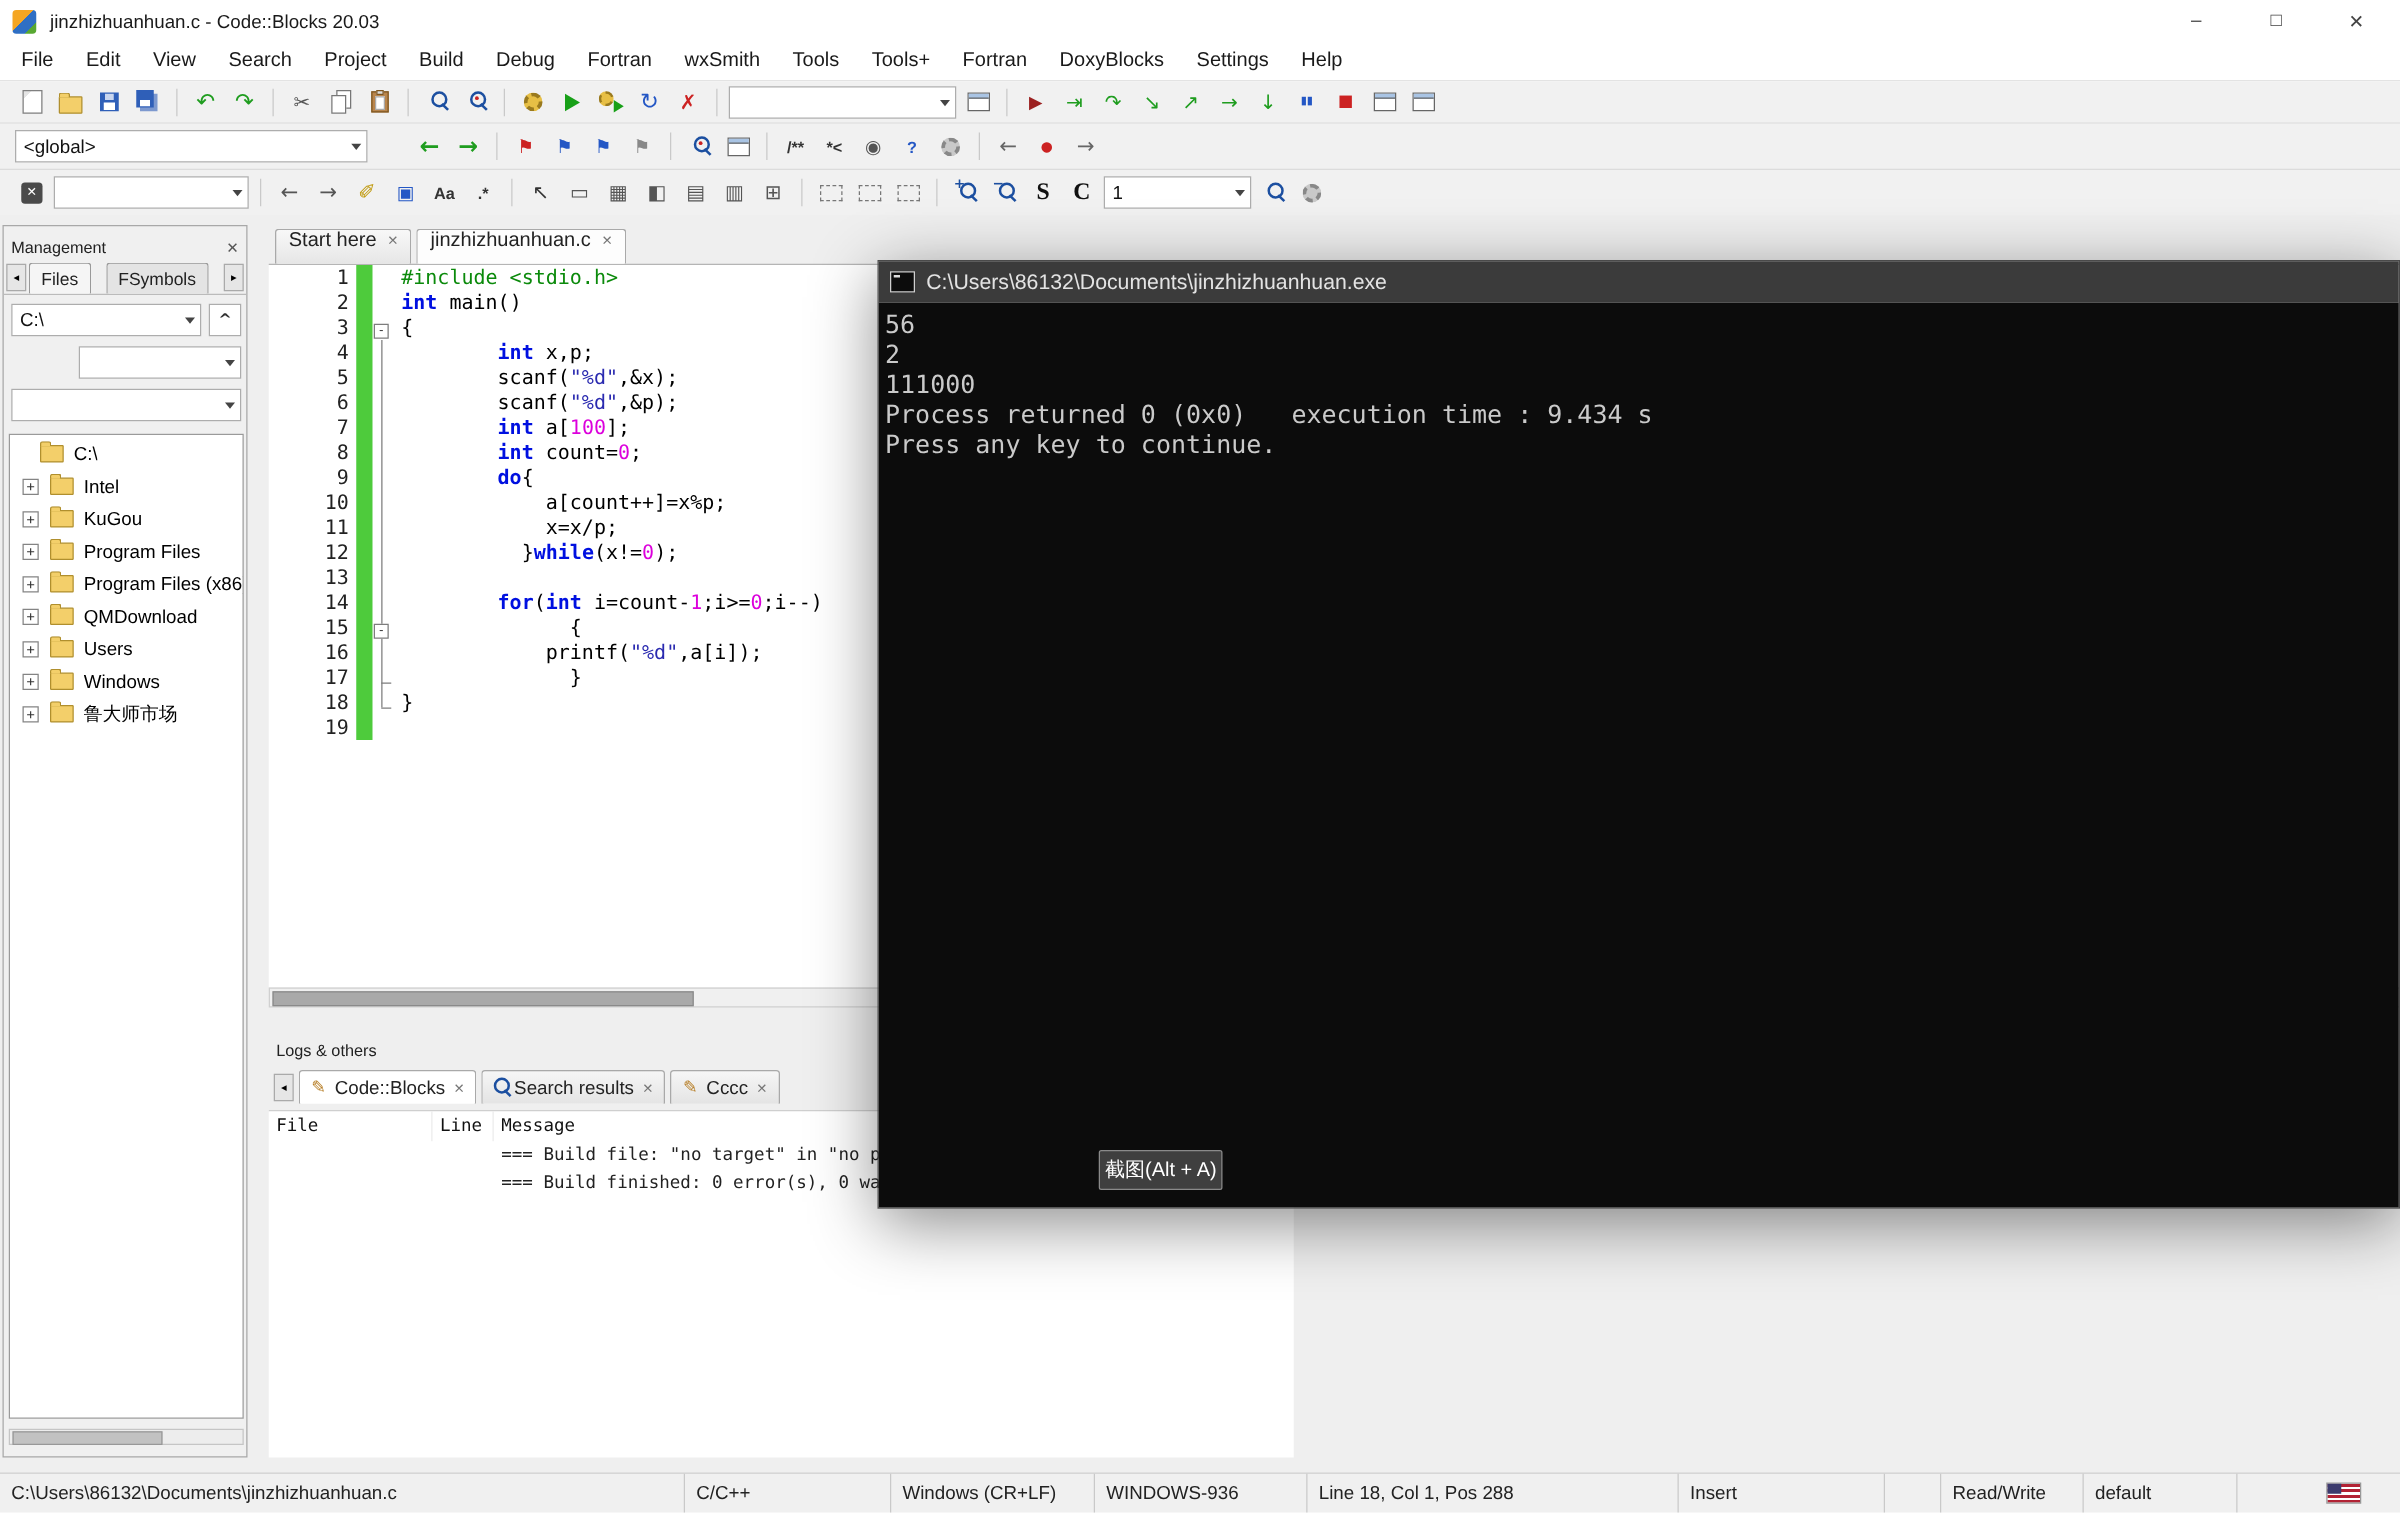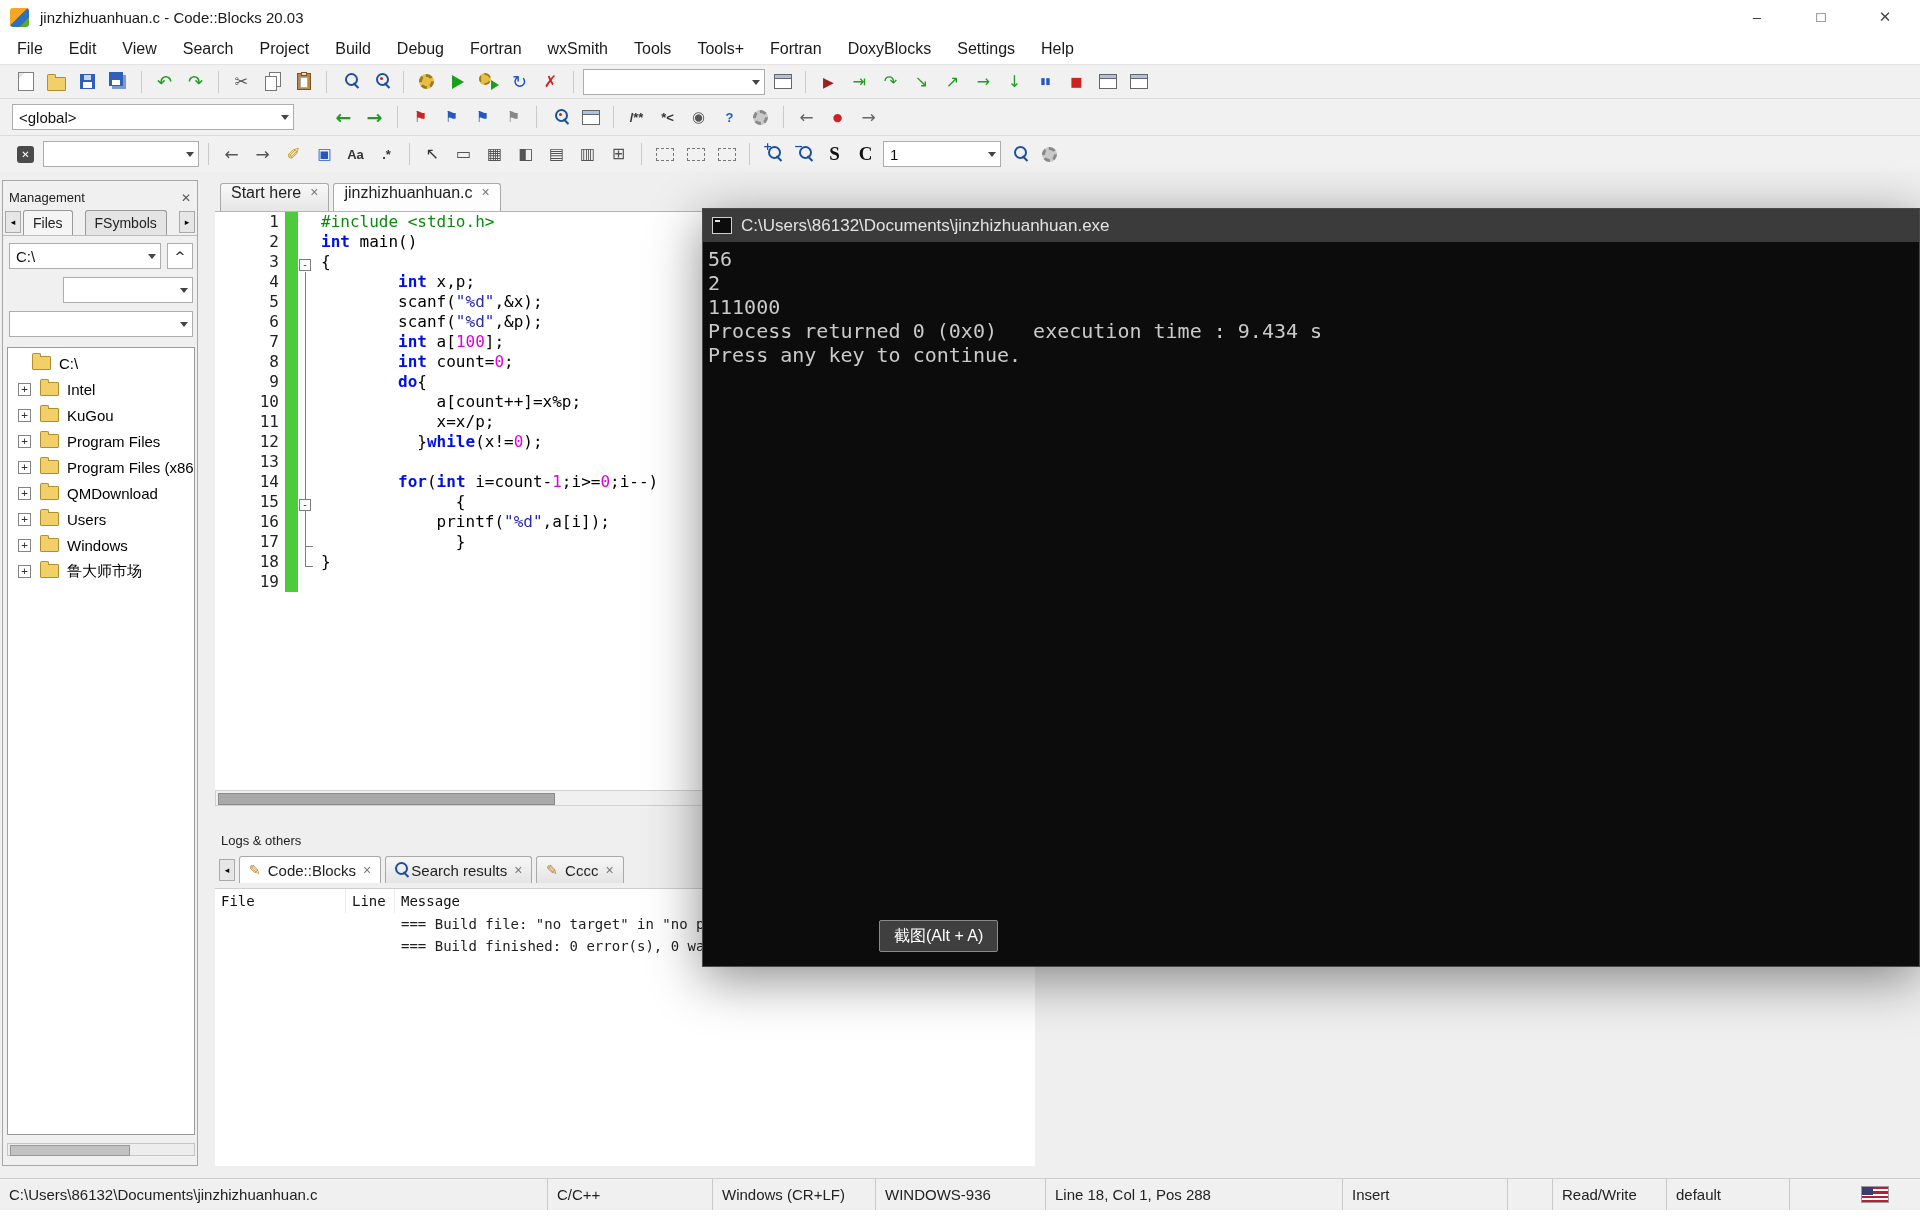--- a/index.html
+++ b/index.html
@@ -164,21 +164,21 @@
 
   
   .console{position:absolute;left:702px;top:208px;width:1218px;height:759px;z-index:40;
            border:1px solid #4a4a4a;box-sizing:border-box;box-shadow:0 12px 50px rgba(0,0,0,.45);}
   .console-title{height:33px;background:#3b3b3b;display:flex;align-items:center;gap:9px;padding-left:9px;}
   .cmd-icon{width:18px;height:15px;background:#0c0c0c;border:1px solid #cfcfcf;position:relative;flex:none;}
   .cmd-icon::after{content:"";position:absolute;left:2px;top:2px;width:5px;height:2px;background:#ddd;}
   .console-title-text{font-size:17px;color:#e3e3e3;}
   .console-body{position:absolute;top:33px;left:0;right:0;bottom:0;background:#0c0c0c;padding:5px 0 0 5px;}
   .console-line{font:20px/24px "DejaVu Sans Mono",monospace;color:#cacaca;white-space:pre;}
-  .screenshot-tooltip{position:absolute;left:879px;top:920px;height:30px;padding:0 14px;background:#3f3f3f;
+  .screenshot-tooltip{position:absolute;left:879px;top:920px;height:30px;padding:0 4px;background:#3f3f3f;
            border:1px solid #8a8a8a;color:#fff;font-size:16px;display:flex;align-items:center;z-index:60;border-radius:2px;}
 </style>
 </head>
 <body>
 
 <div class="screen">
 
   <div class="titlebar">
     <span class="app-icon"></span>
     <span class="title-text">jinzhizhuanhuan.c - Code::Blocks 20.03</span>

